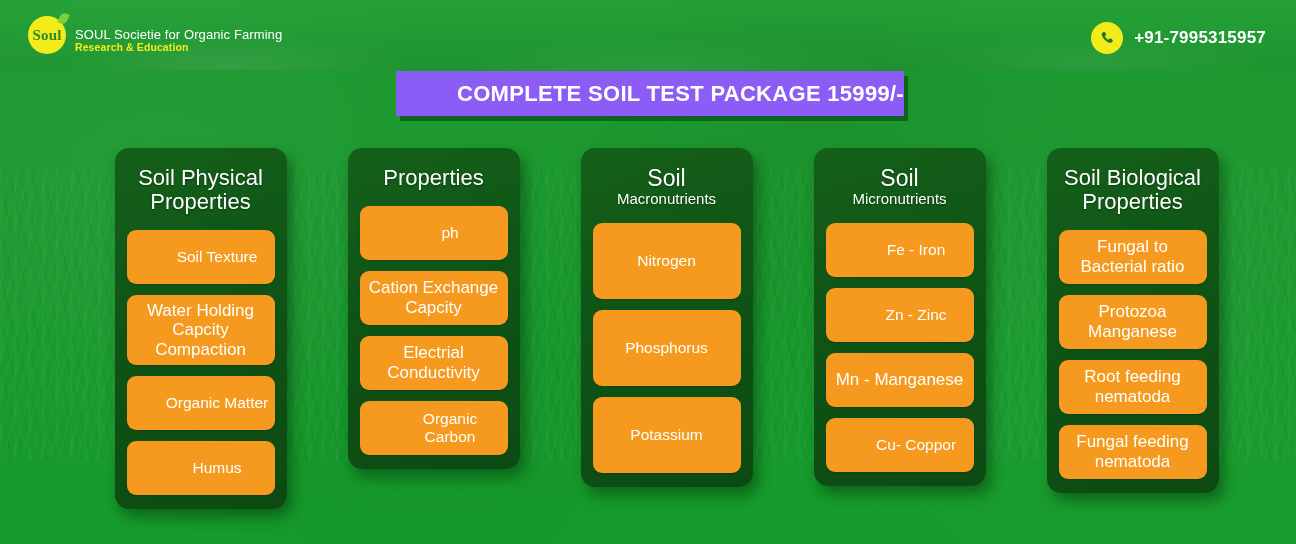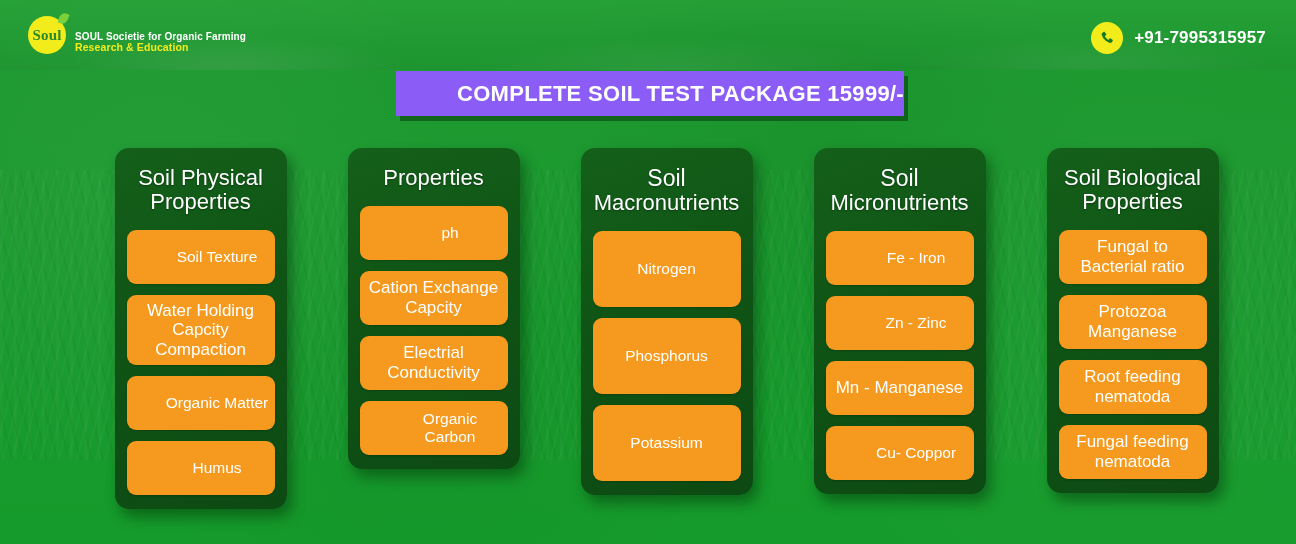--- a/index.html
+++ b/index.html
@@ -75,21 +75,21 @@
   }
   .brand-mark-text {
     font-family:"Liberation Serif", serif;
     font-weight:bold; font-size:15px; color:#2b8a2f; letter-spacing:.2px;
   }
   .brand-leaf {
     position:absolute; right:-2px; top:-3px; width:9px; height:11px;
     background:#7ad13a; border-radius:60% 5% 60% 5%; transform:rotate(18deg);
   }
   .brand-lines { line-height:1.12; }
-  .brand-l1 { color:#ffffff; font-size:10px; font-weight:bold; letter-spacing:.1px; white-space:nowrap; }
+  .brand-l1 { color:#ffffff; font-size:13px; font-weight:normal; letter-spacing:.1px; white-space:nowrap; }
   .brand-l2 { color:#f2ec1b; font-size:10.5px; font-weight:bold; letter-spacing:.1px; white-space:nowrap; }
 
   .contact { position:absolute; right:30px; top:22px; display:flex; align-items:center; gap:11px; }
   .phone-badge {
     width:32px; height:32px; border-radius:50%; background:#f2ec1b;
     display:flex; align-items:center; justify-content:center;
   }
   .phone-badge svg { width:17px; height:17px; display:block; }
   .contact-number {
     color:#ffffff; font-size:17px; font-weight:bold; letter-spacing:.2px; white-space:nowrap;
@@ -119,21 +119,21 @@
     box-shadow:5px 8px 14px rgba(0,40,5,.45);
     margin-left:37px;
   }
   .card-title {
     color:#ffffff; text-align:center; line-height:1.08;
     margin-bottom:16px; text-shadow:0 1px 2px rgba(0,0,0,.35);
   }
   .card-title .t-line { display:block; }
   .card-title.big-even .t-line { font-size:22px; }
   .card-title.big-first .t-line:first-child { font-size:23px; }
-  .card-title.big-first .t-line:last-child { font-size:22px; }
+  .card-title.big-first .t-line:last-child { font-size:15px; }
 
   .chip-list { display:flex; flex-direction:column; gap:11px; }
   .chip {
     background:#f59a1e;
     border-radius:9px;
     color:#ffffff;
     text-align:center;
     font-size:17px;
     line-height:1.15;
     display:flex; align-items:center; justify-content:center;

